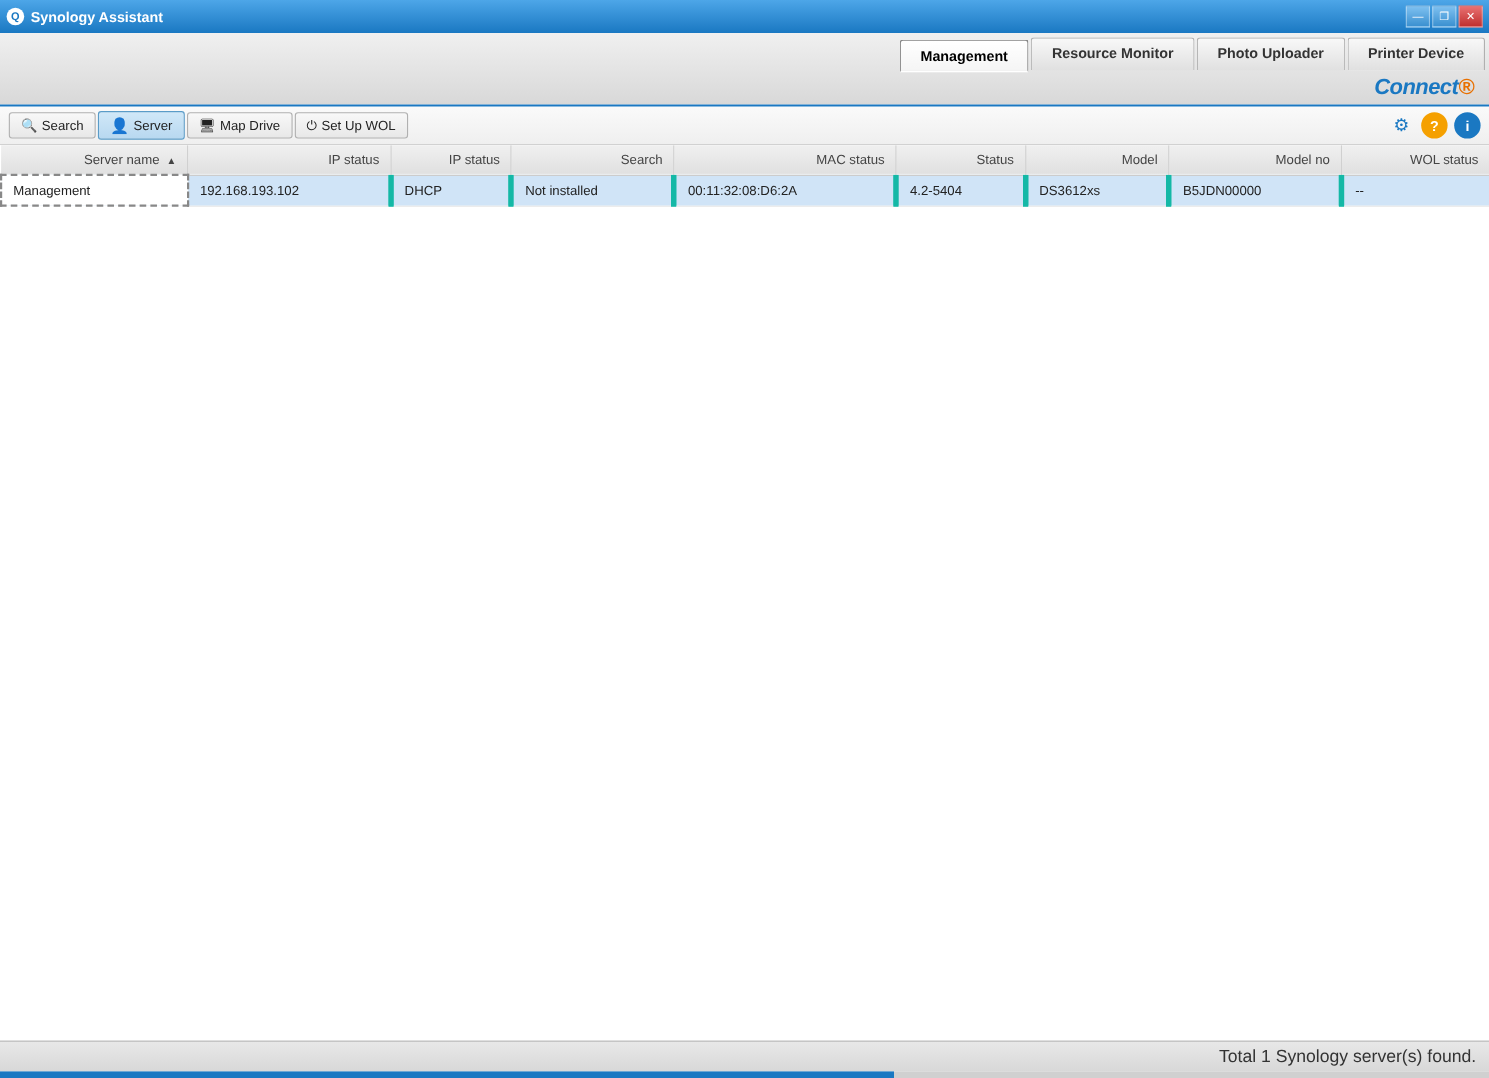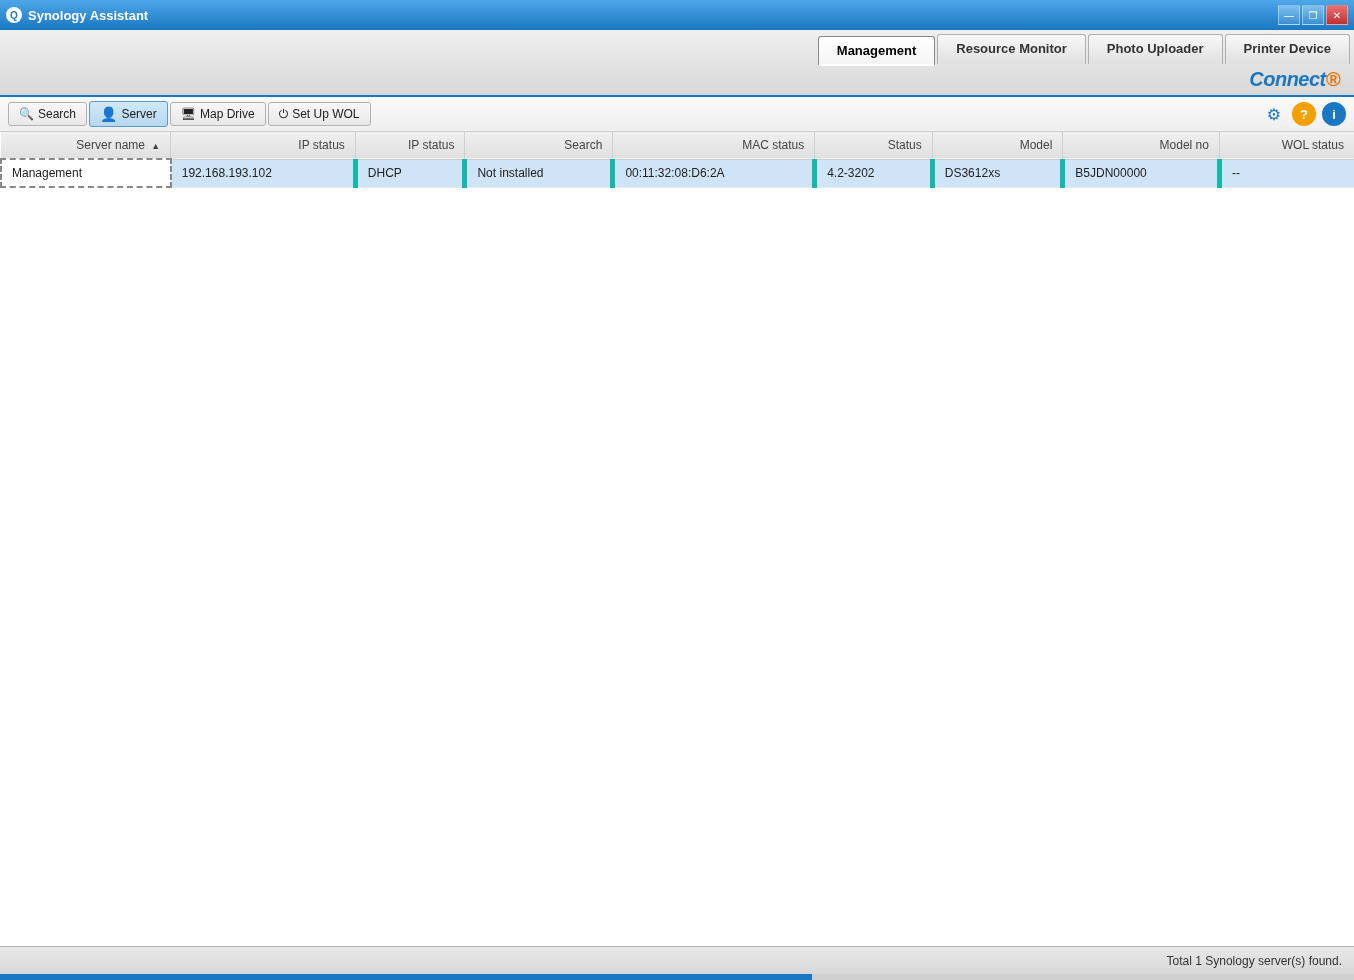--- a/index.html
+++ b/index.html
@@ -208,21 +208,21 @@
 
     
     .status-bar {
       height: 28px;
       background: linear-gradient(to bottom, #e8e8e8, #d8d8d8);
       border-top: 1px solid #b0b0b0;
       display: flex;
       align-items: center;
       justify-content: flex-end;
       padding: 0 12px;
-      font-size: 12px;
+      font-size: 16px;
       color: #333;
     }
 
     
     .bottom-bar {
       height: 6px;
       background: linear-gradient(to right, #1a78c2 60%, #d0d0d0 60%);
     }
   </style>
 </head>
@@ -312,21 +312,21 @@
         </th>
       </tr>
     </thead>
     <tbody>
       <tr class="selected">
         <td class="server-name">Management</td>
         <td>192.168.193.102</td>
         <td>DHCP</td>
         <td>Not installed</td>
         <td>00:11:32:08:D6:2A</td>
-        <td>4.2-3202</td>
+        <td>4.2-5404</td>
         <td>DS3612xs</td>
         <td>B5JDN00000</td>
         <td>--</td>
       </tr>
     </tbody>
   </table>
 </div>
 
 <div class="status-bar">
   <span>Total 1 Synology server(s) found.</span>

